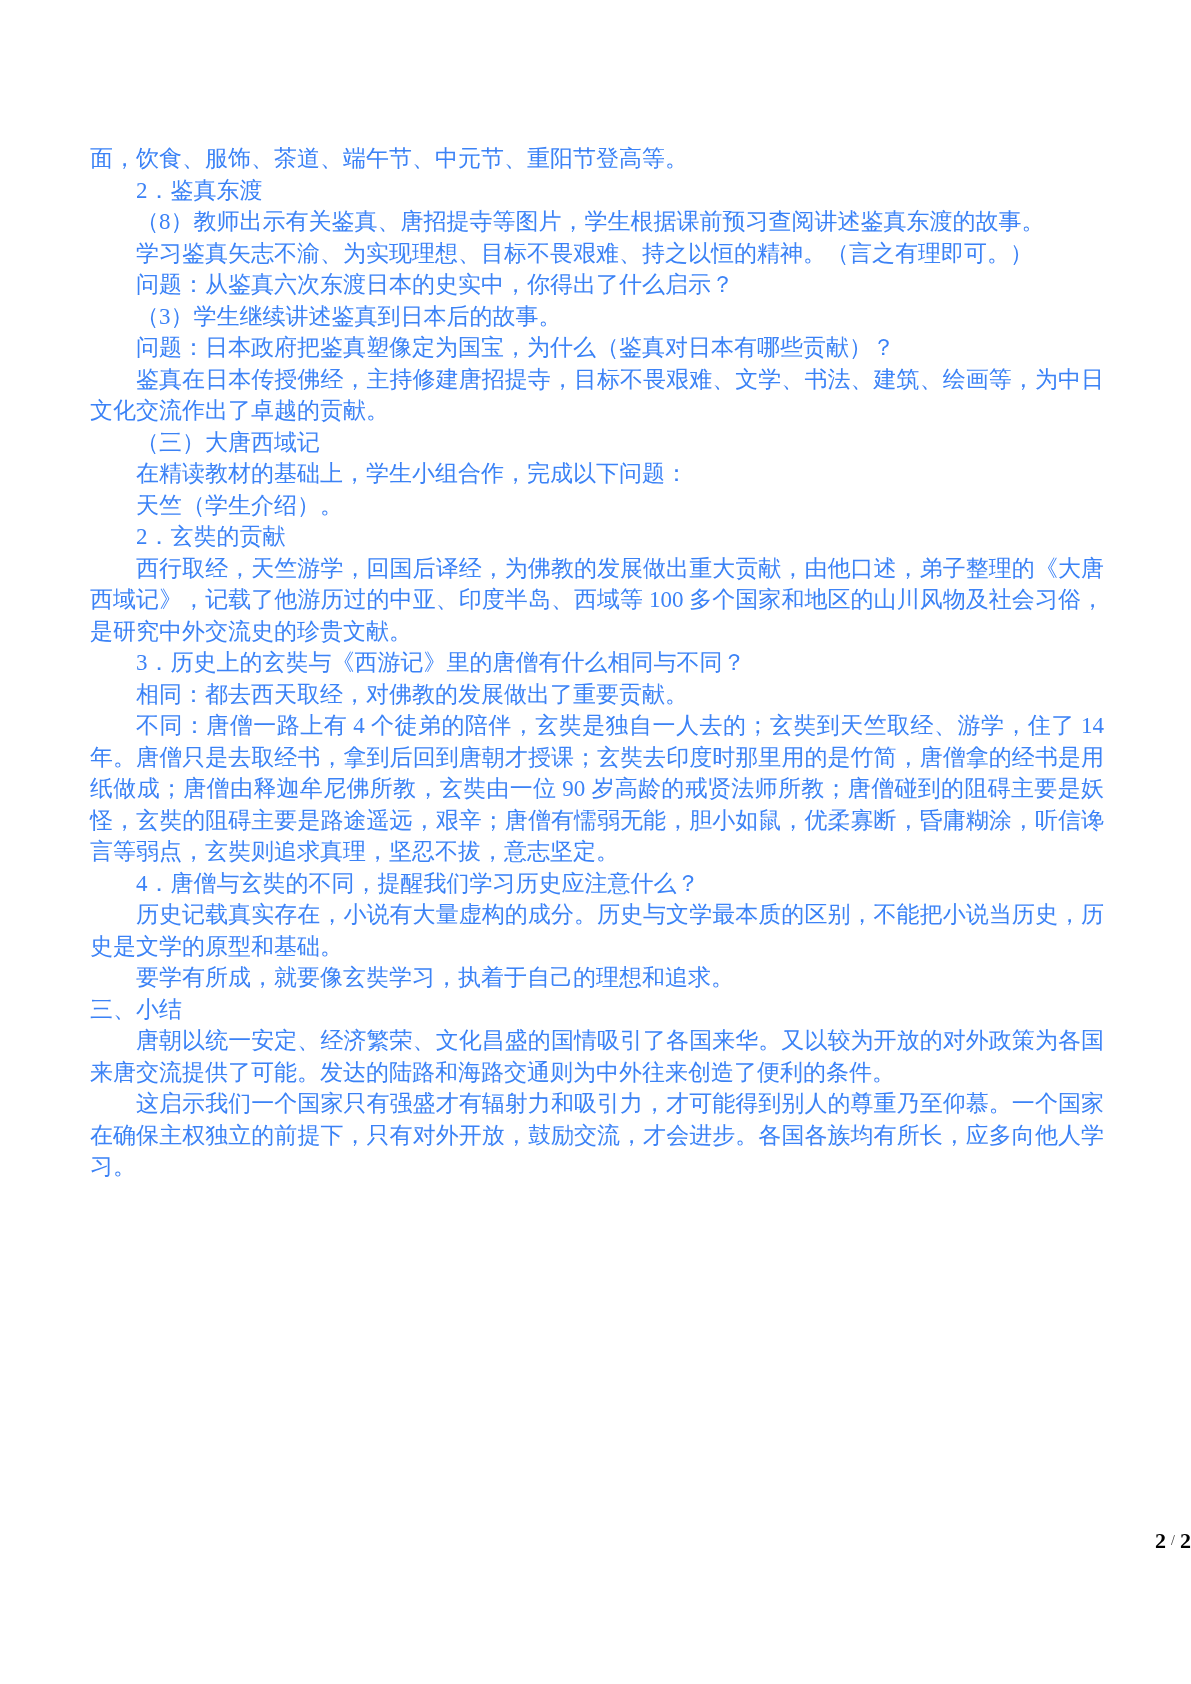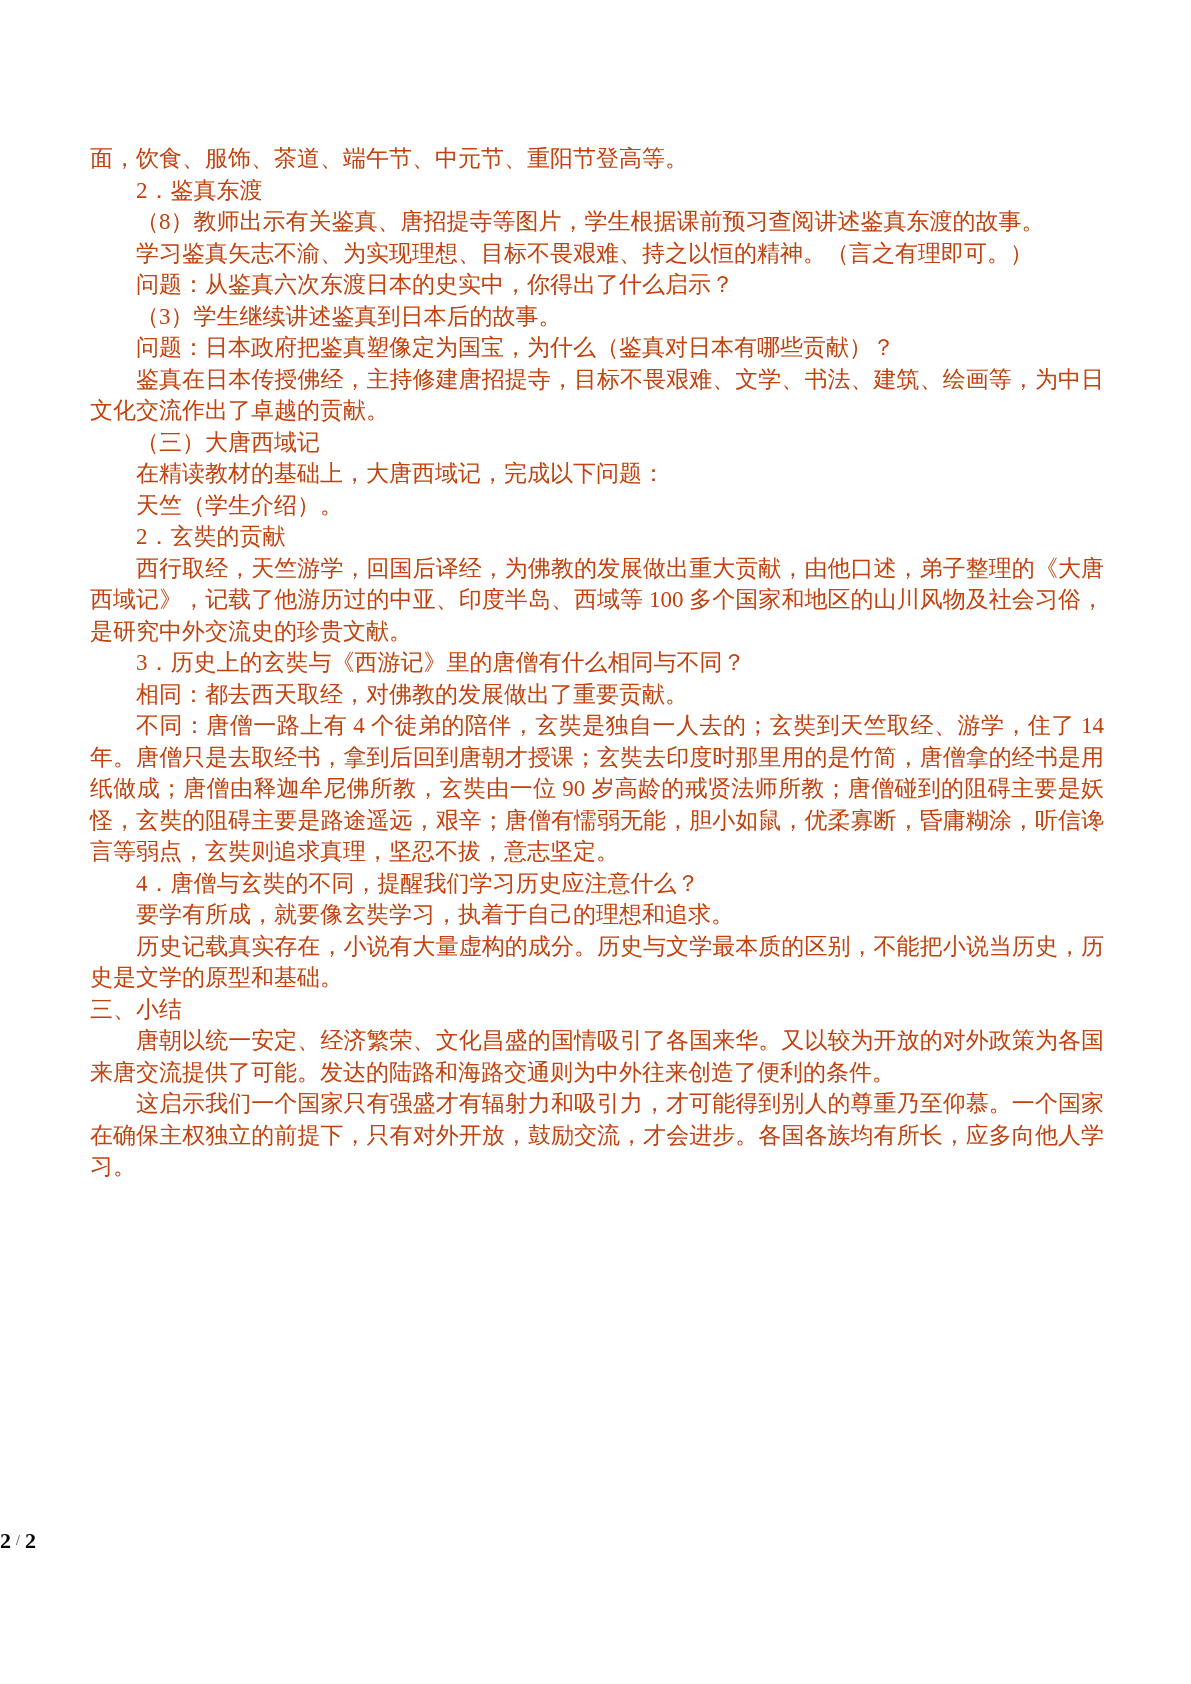--- a/index.html
+++ b/index.html
@@ -24,35 +24,35 @@
   }
   .content {
     position: absolute;
     left: 90px;
     top: 143px;
     width: 1014px;
     font-size: 23px;
     line-height: 31.5px;
     text-align: justify;
     text-justify: inter-character;
-    color: #c2410c;
+    color: #3b82f6;
   }
   .para {
     margin: 0;
     padding: 0;
   }
   .para.indent {
     text-indent: 2em;
   }
   .footer {
     position: absolute;
     left: 0;
     top: 1528px;
     width: 1191px;
-    text-align: left;
+    text-align: right;
     font-size: 22px;
     font-weight: bold;
     color: #000000;
   }
   .footer .sep {
     font-size: 14px;
     font-weight: normal;
     margin: 0 5px;
     vertical-align: 3px;
     color: #333333;
@@ -66,30 +66,30 @@
   <main class="content">
     <p class="para">面，饮食、服饰、茶道、端午节、中元节、重阳节登高等。</p>
     <p class="para indent">2．鉴真东渡</p>
     <p class="para indent">（8）教师出示有关鉴真、唐招提寺等图片，学生根据课前预习查阅讲述鉴真东渡的故事。</p>
     <p class="para indent">学习鉴真矢志不渝、为实现理想、目标不畏艰难、持之以恒的精神。（言之有理即可。）</p>
     <p class="para indent">问题：从鉴真六次东渡日本的史实中，你得出了什么启示？</p>
     <p class="para indent">（3）学生继续讲述鉴真到日本后的故事。</p>
     <p class="para indent">问题：日本政府把鉴真塑像定为国宝，为什么（鉴真对日本有哪些贡献）？</p>
     <p class="para indent">鉴真在日本传授佛经，主持修建唐招提寺，目标不畏艰难、文学、书法、建筑、绘画等，为中日文化交流作出了卓越的贡献。</p>
     <p class="para indent">（三）大唐西域记</p>
-    <p class="para indent">在精读教材的基础上，大唐西域记，完成以下问题：</p>
+    <p class="para indent">在精读教材的基础上，学生小组合作，完成以下问题：</p>
     <p class="para indent">天竺（学生介绍）。</p>
     <p class="para indent">2．玄奘的贡献</p>
     <p class="para indent">西行取经，天竺游学，回国后译经，为佛教的发展做出重大贡献，由他口述，弟子整理的《大唐西域记》，记载了他游历过的中亚、印度半岛、西域等 100 多个国家和地区的山川风物及社会习俗，是研究中外交流史的珍贵文献。</p>
     <p class="para indent">3．历史上的玄奘与《西游记》里的唐僧有什么相同与不同？</p>
     <p class="para indent">相同：都去西天取经，对佛教的发展做出了重要贡献。</p>
     <p class="para indent">不同：唐僧一路上有 4 个徒弟的陪伴，玄奘是独自一人去的；玄奘到天竺取经、游学，住了 14 年。唐僧只是去取经书，拿到后回到唐朝才授课；玄奘去印度时那里用的是竹简，唐僧拿的经书是用纸做成；唐僧由释迦牟尼佛所教，玄奘由一位 90 岁高龄的戒贤法师所教；唐僧碰到的阻碍主要是妖怪，玄奘的阻碍主要是路途遥远，艰辛；唐僧有懦弱无能，胆小如鼠，优柔寡断，昏庸糊涂，听信谗言等弱点，玄奘则追求真理，坚忍不拔，意志坚定。</p>
     <p class="para indent">4．唐僧与玄奘的不同，提醒我们学习历史应注意什么？</p>
+    <p class="para indent">历史记载真实存在，小说有大量虚构的成分。历史与文学最本质的区别，不能把小说当历史，历史是文学的原型和基础。</p>
     <p class="para indent">要学有所成，就要像玄奘学习，执着于自己的理想和追求。</p>
-    <p class="para indent">历史记载真实存在，小说有大量虚构的成分。历史与文学最本质的区别，不能把小说当历史，历史是文学的原型和基础。</p>
     <p class="para">三、小结</p>
     <p class="para indent">唐朝以统一安定、经济繁荣、文化昌盛的国情吸引了各国来华。又以较为开放的对外政策为各国来唐交流提供了可能。发达的陆路和海路交通则为中外往来创造了便利的条件。</p>
     <p class="para indent">这启示我们一个国家只有强盛才有辐射力和吸引力，才可能得到别人的尊重乃至仰慕。一个国家在确保主权独立的前提下，只有对外开放，鼓励交流，才会进步。各国各族均有所长，应多向他人学习。</p>
   </main>
 
   <footer class="footer">
     <span>2</span><span class="sep">/</span><span>2</span>
   </footer>
 
 </div>

